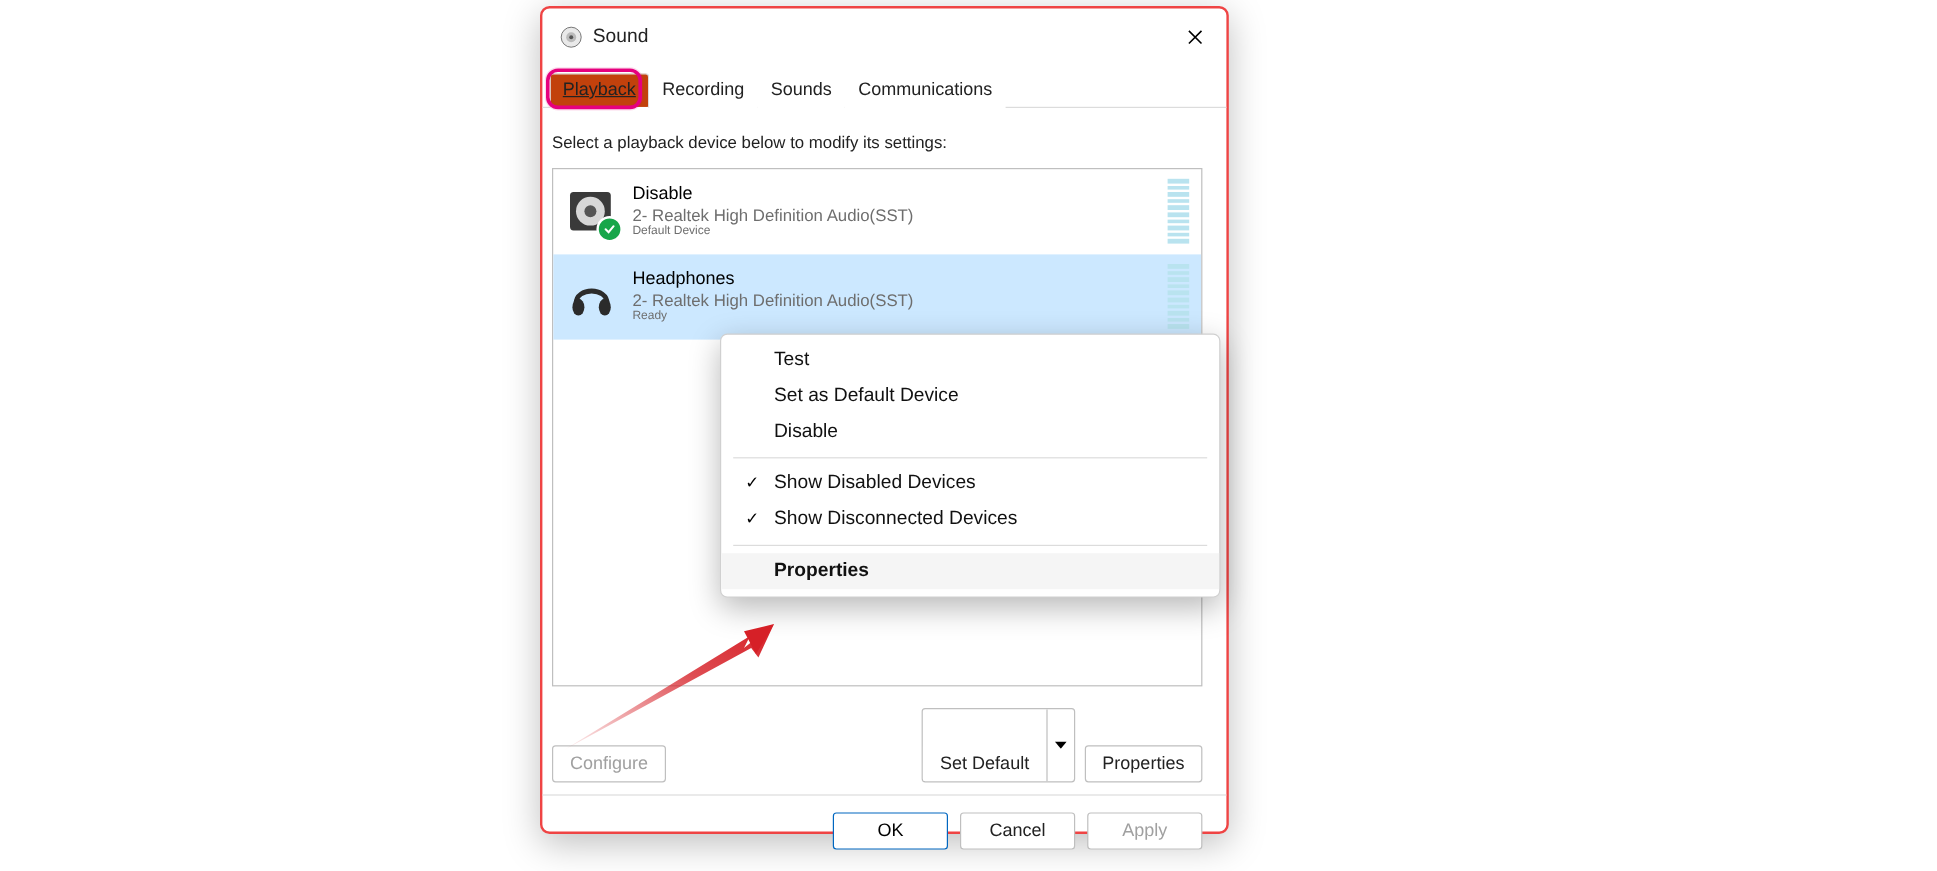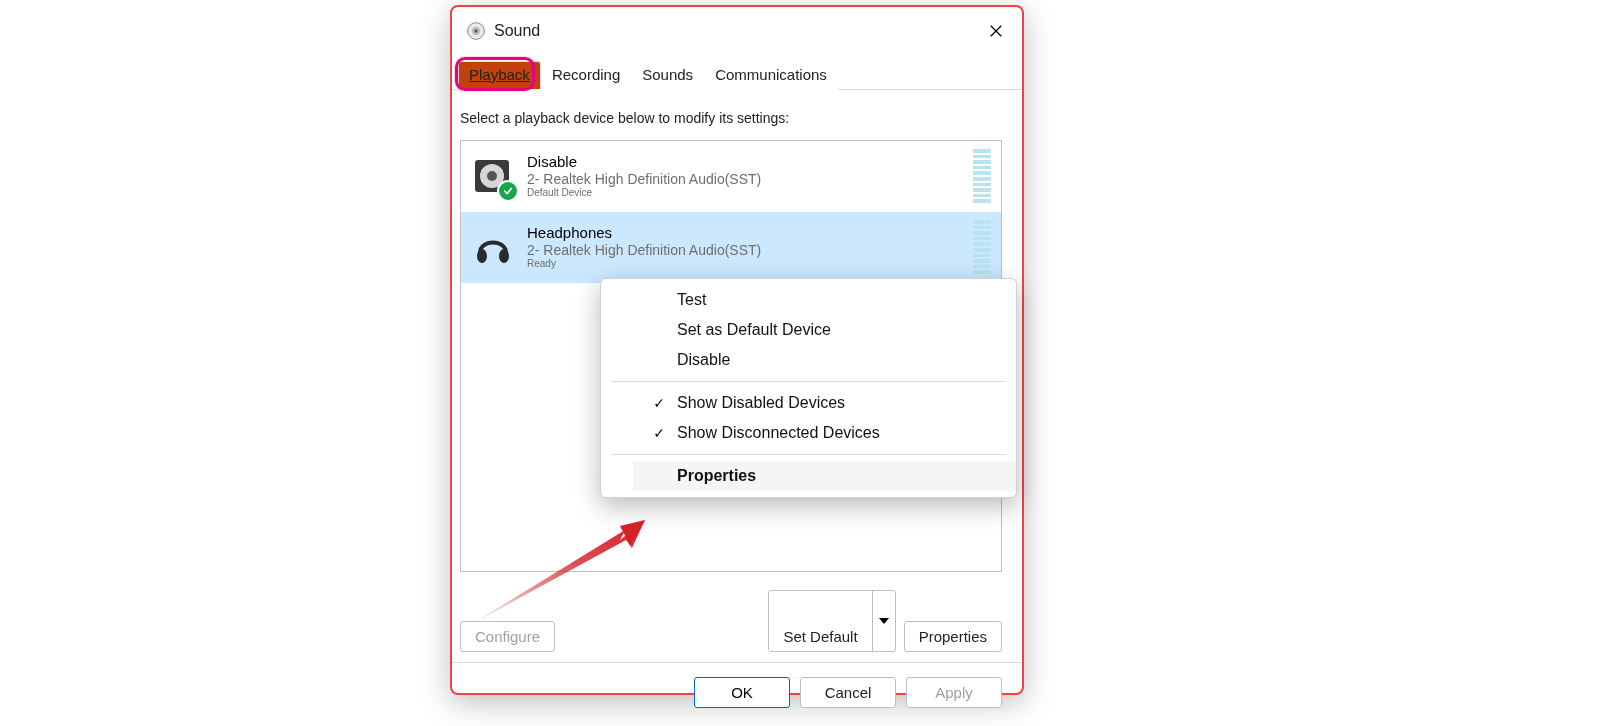--- a/index.html
+++ b/index.html
@@ -147,27 +147,26 @@
     width: 415px;
     background: #fff;
     border: 1px solid #d0d0d0;
     border-radius: 6px;
     box-shadow: 0 8px 26px rgba(0,0,0,0.28);
     padding: 6px 0;
     z-index: 30;
   }
   .cm-item {
     display: flex;
-    align-items: center;
+    align-items: flex-start;
     gap: 8px;
     padding: 6px 18px 6px 16px;
     font-size: 16px;
     color: #111;
     cursor: pointer;
-    margin-left: 32px;
   }
   .cm-item.highlight {
     font-weight: 700;
     background: #f5f5f5;
   }
   .cm-check {
     width: 20px; display: inline-flex; justify-content: center; color: #000;
     font-size: 14px;
   }
   .cm-label-wrap { flex: 1; }

